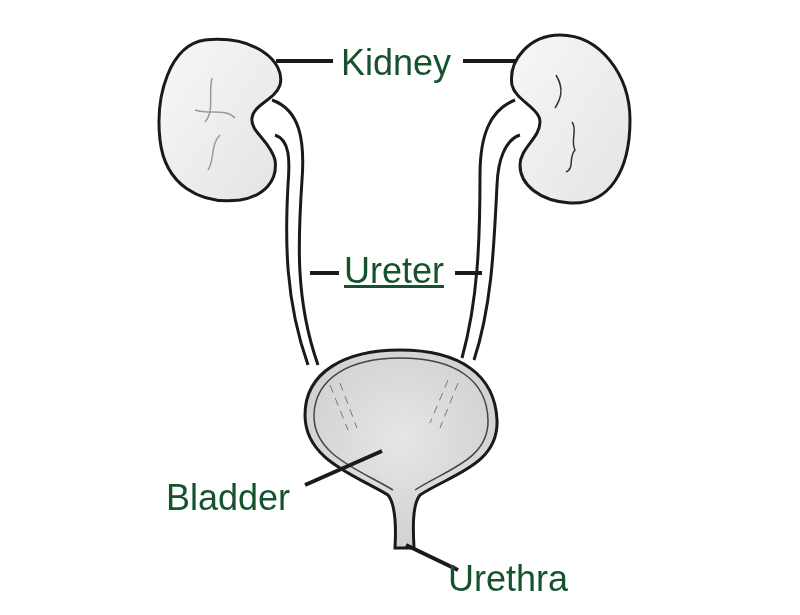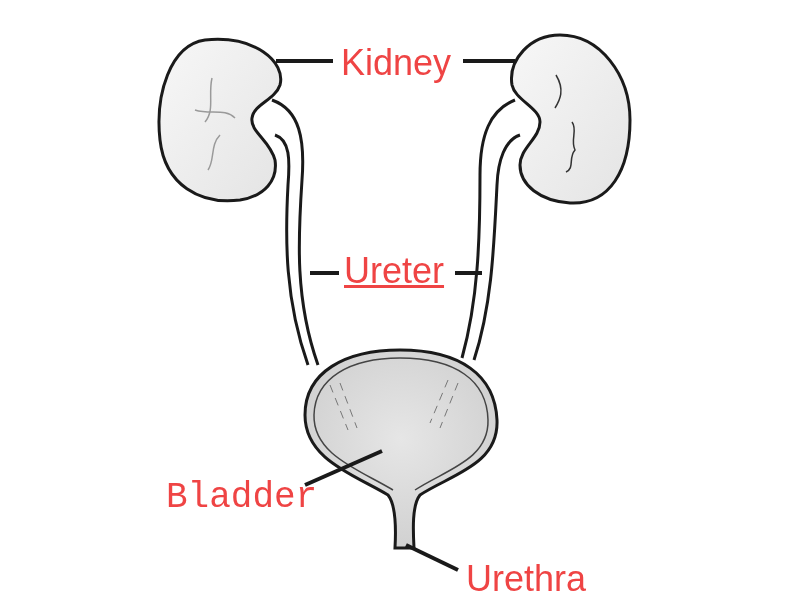--- a/index.html
+++ b/index.html
@@ -1,23 +1,23 @@
 <!DOCTYPE html>
 <html><head>
 <meta charset="utf-8">
 <style>
   html, body { margin: 0; padding: 0; background: #ffffff; }
   body { width: 800px; height: 615px; position: relative; overflow: hidden;
          font-family: "Liberation Sans", "DejaVu Sans", sans-serif; }
   #diagram { position: absolute; left: 0; top: 0; width: 800px; height: 615px; }
-  .label { position: absolute; color: #ef4444; font-size: 36px; line-height: 1; white-space: nowrap; }
+  .label { position: absolute; color: #14532d; font-size: 36px; line-height: 1; white-space: nowrap; }
   #lbl-kidney { left: 341px; top: 45px; }
   #lbl-ureter { left: 344px; top: 253px; text-decoration: underline; }
-  #lbl-bladder { left: 166px; top: 480px; font-family: Liberation Mono, monospace; }
-  #lbl-urethra { left: 466px; top: 561px; }
+  #lbl-bladder { left: 166px; top: 480px; }
+  #lbl-urethra { left: 448px; top: 561px; }
 </style>
 </head>
 <body>
 
 <svg id="diagram" viewBox="0 0 800 615" xmlns="http://www.w3.org/2000/svg">
   <defs>
     <radialGradient id="bladderGrad" cx="50%" cy="45%" r="60%">
       <stop offset="0%" stop-color="#e6e6e6"></stop>
       <stop offset="100%" stop-color="#cfcfcf"></stop>
     </radialGradient>

